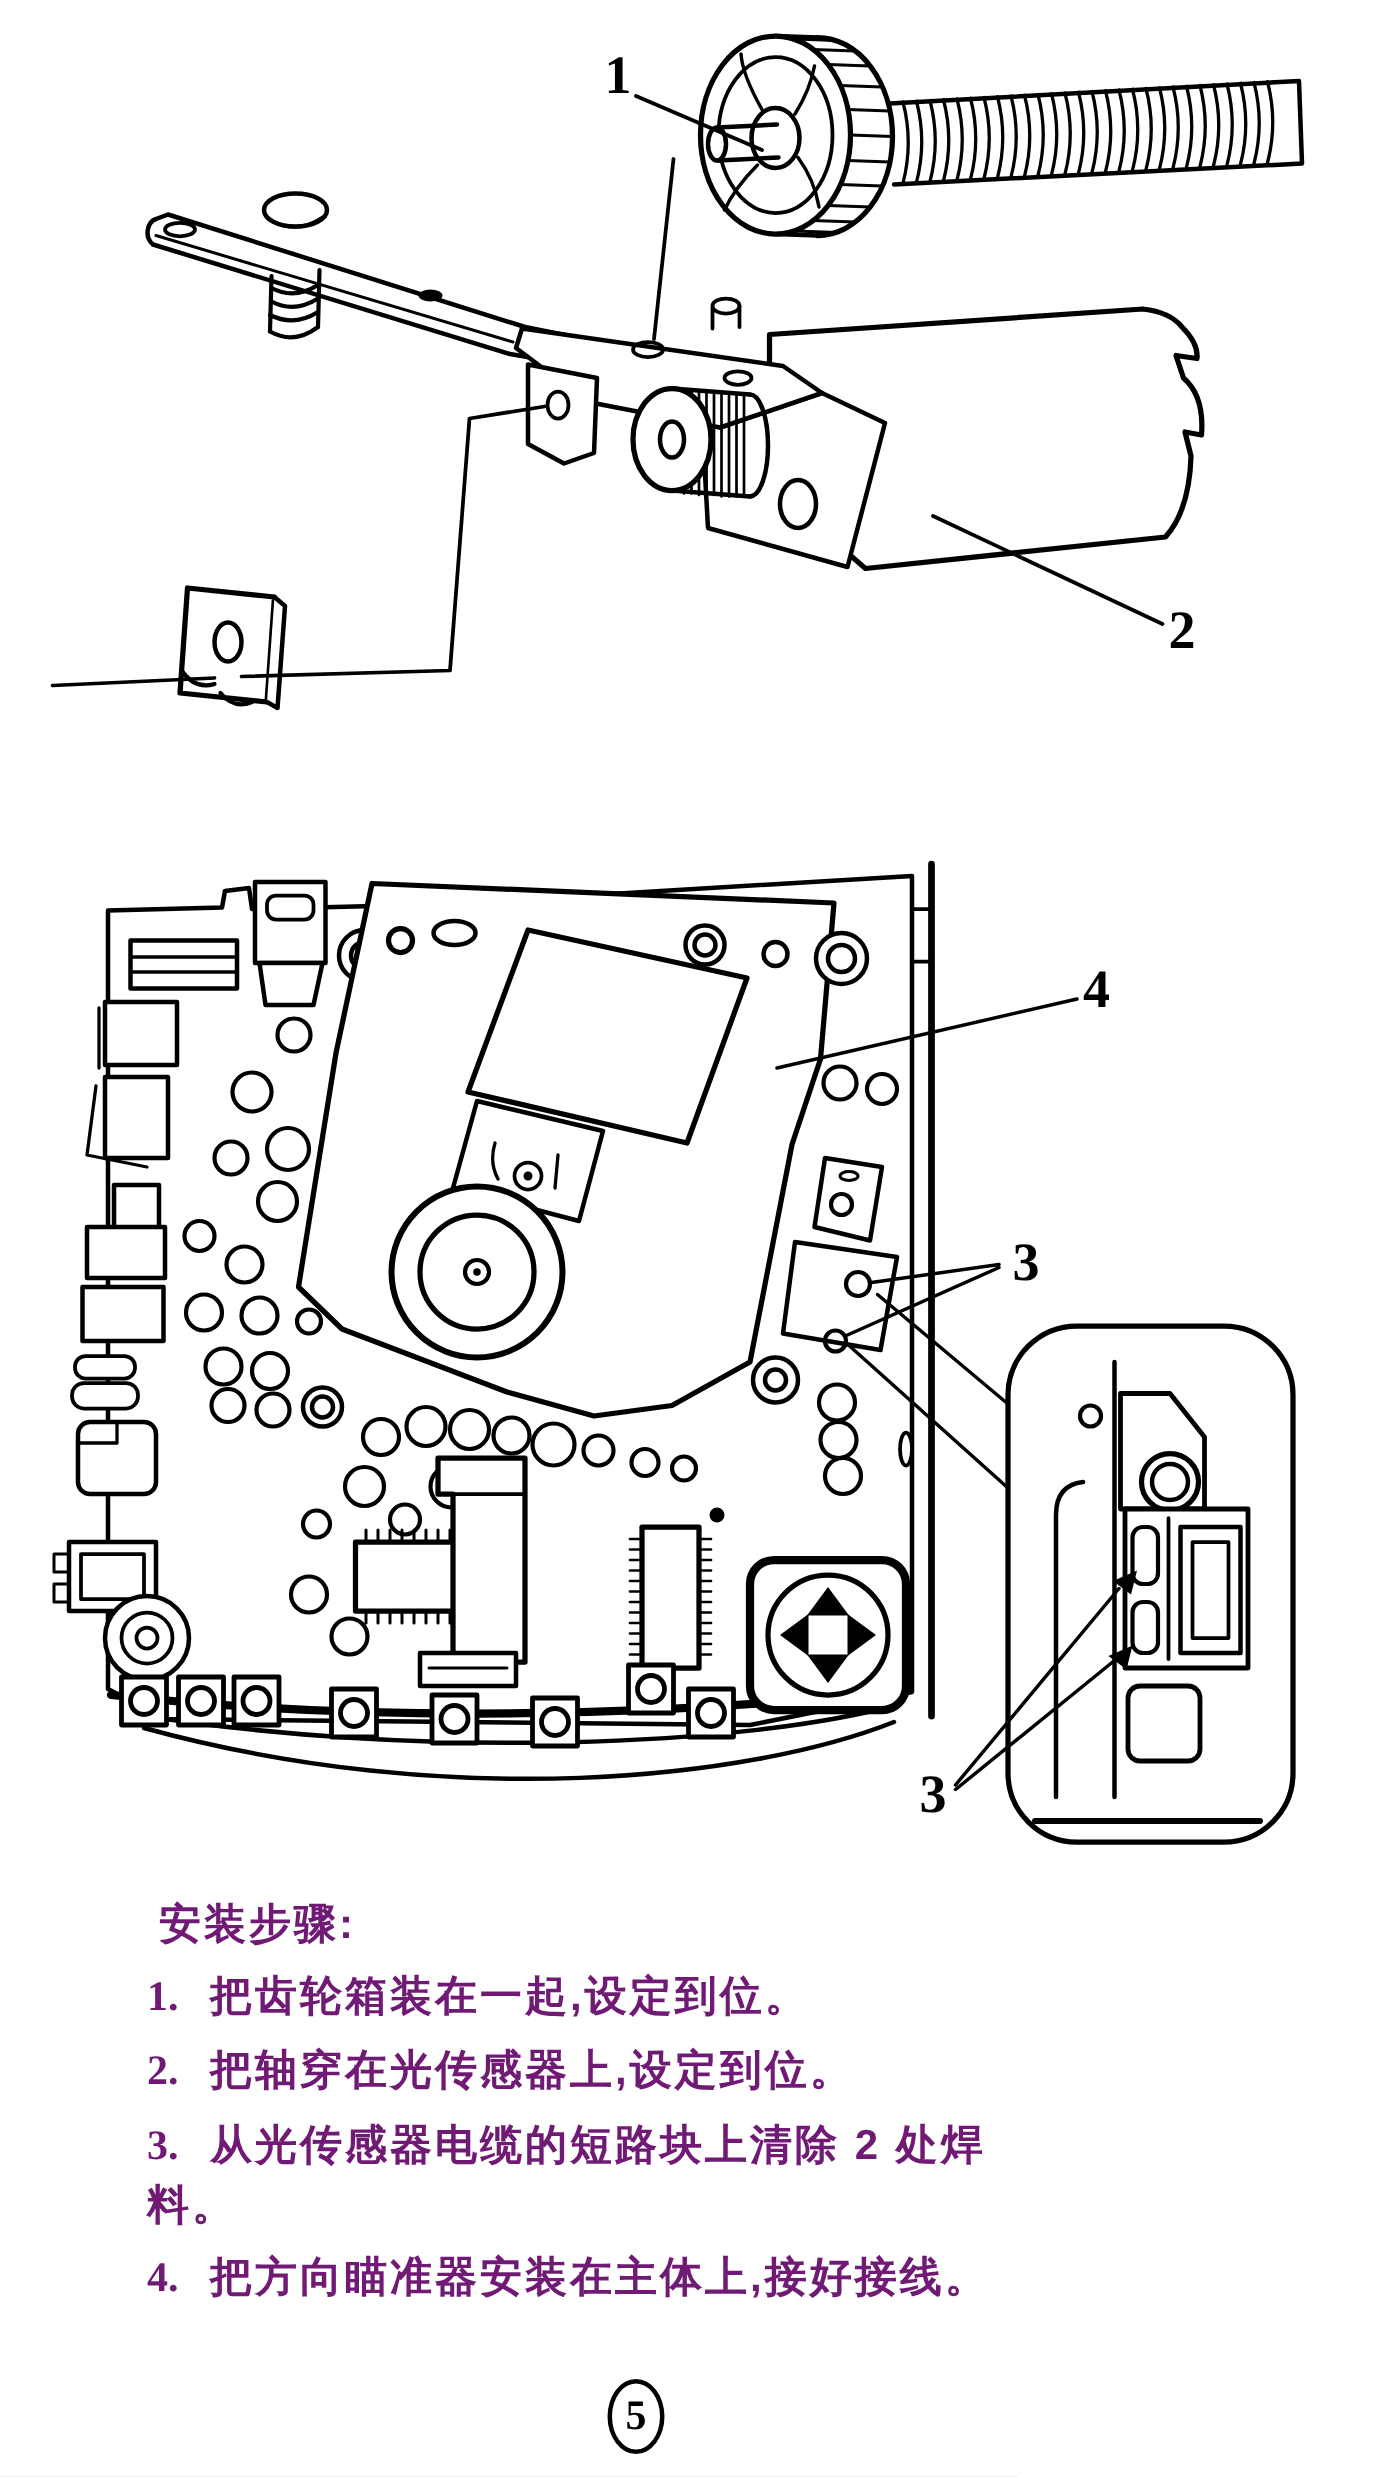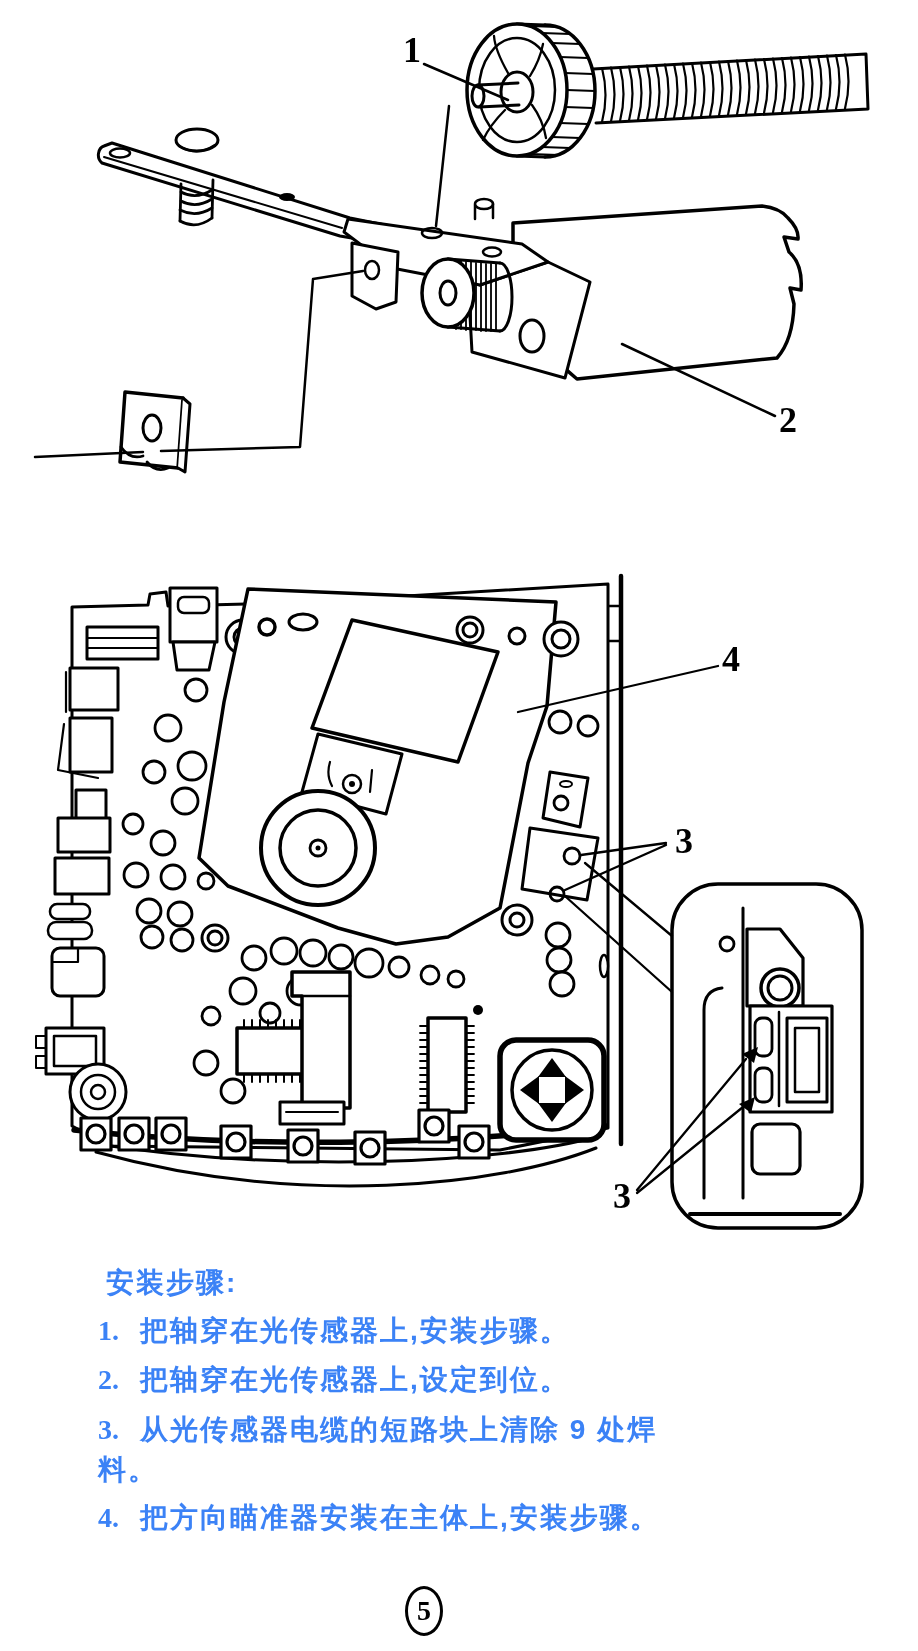--- a/index.html
+++ b/index.html
@@ -17,21 +17,21 @@
     transform:translate(-50%,-50%);
     font:700 36px "Liberation Serif",serif;
     color:#000;
     user-select:none;
   }
   .ins-line{
     position:absolute;
     font:700 28px "Liberation Sans",sans-serif;
     letter-spacing:2px;
     white-space:nowrap;
-    color:#3b82f6;
+    color:#701a75;
     line-height:34px;
   }
   .ins-line .num{
     display:inline-block;
     width:42px;
     letter-spacing:0;
     font-family:"Liberation Serif",serif;
     font-weight:700;
   }
   .page-badge{
@@ -326,34 +326,34 @@
   <span class="callout" style="left:412px;top:50px">1</span>
   <span class="callout" style="left:788px;top:420px">2</span>
   <span class="callout" style="left:731px;top:659px">4</span>
   <span class="callout" style="left:684px;top:841px">3</span>
   <span class="callout" style="left:622px;top:1196px">3</span>
 
   <div>
     <div class="ins-line" style="left:106px;top:1266px">安装步骤:</div>
 
     <div class="ins-line" style="left:98px;top:1314px">
-      <span class="num">1.</span><span>把轴穿在光传感器上,安装步骤。</span>
+      <span class="num">1.</span><span>把齿轮箱装在一起,设定到位。</span>
     </div>
 
     <div class="ins-line" style="left:98px;top:1363px">
       <span class="num">2.</span><span>把轴穿在光传感器上,设定到位。</span>
     </div>
 
     <div class="ins-line" style="left:98px;top:1413px">
-      <span class="num">3.</span><span>从光传感器电缆的短路块上清除 9 处焊</span>
+      <span class="num">3.</span><span>从光传感器电缆的短路块上清除 2 处焊</span>
     </div>
     <div class="ins-line" style="left:98px;top:1453px">料。</div>
 
     <div class="ins-line" style="left:98px;top:1501px">
-      <span class="num">4.</span><span>把方向瞄准器安装在主体上,安装步骤。</span>
+      <span class="num">4.</span><span>把方向瞄准器安装在主体上,接好接线。</span>
     </div>
   </div>
 
   <div class="page-badge" style="left:424px;top:1611px">
     <span>5</span>
   </div>
 
 </div>
 
 </body></html>

